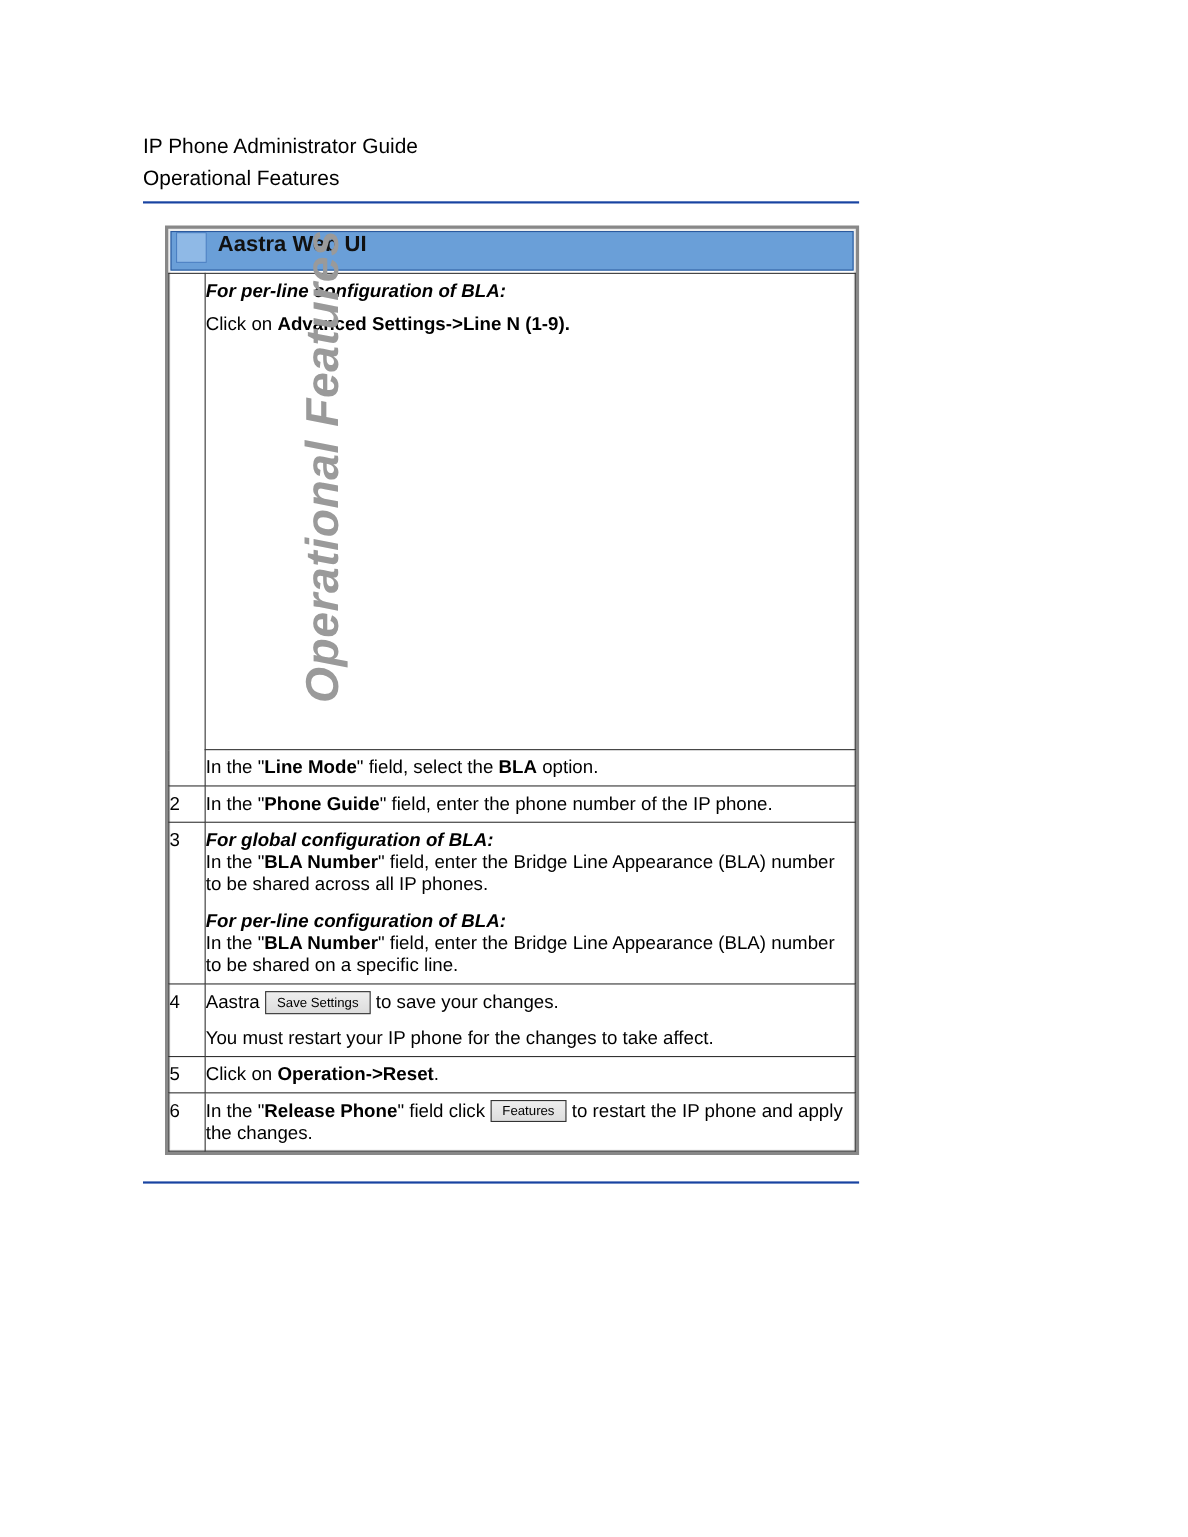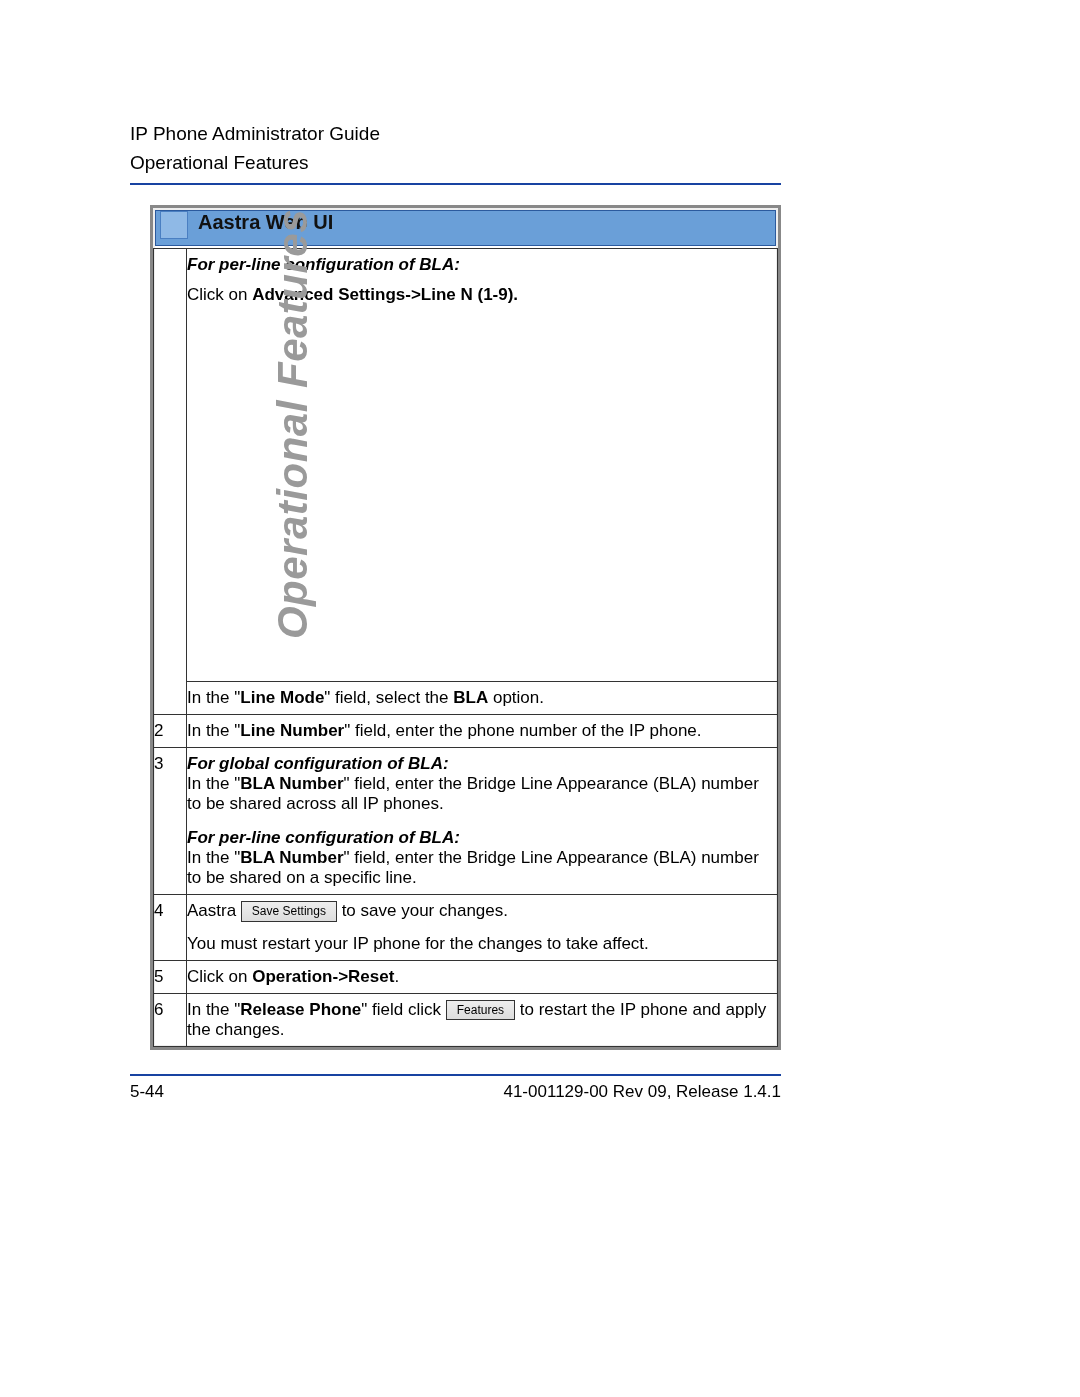--- a/index.html
+++ b/index.html
@@ -145,21 +145,21 @@
       </tr>
       <tr>
         <td>
           <span>In the "</span><span class="bold">Line Mode</span><span>" field, select the </span><span class="bold">BLA</span><span> option.</span>
         </td>
       </tr>
 
       <tr>
         <td class="num">2</td>
         <td>
-          <span>In the "</span><span class="bold">Line Number</span><span>" field, enter the phone number of the IP phone.</span>
+          <span>In the "</span><span class="bold">Phone Guide</span><span>" field, enter the phone number of the IP phone.</span>
         </td>
       </tr>
 
       <tr>
         <td class="num">3</td>
         <td>
           <div class="em-bi">For global configuration of BLA:</div>
           <span>In the "</span><span class="bold">BLA Number</span><span>" field, enter the Bridge Line Appearance (BLA) number to be shared across all IP phones.</span>
           <div style="height:14px"></div>
           <div class="em-bi">For per-line configuration of BLA:</div>
@@ -192,18 +192,14 @@
           <span class="ui-btn">Features</span>
           <span> to restart the IP phone and apply the changes.</span>
         </td>
       </tr>
 
     </tbody>
       </table>
   </div>
 
   <hr class="footer-rule">
-  <div class="footer-row">
-    <span>5-44</span>
-    <span>41-001129-00 Rev 09, Release 1.4.1</span>
-  </div>
 
 </div>
 
 </body></html>

